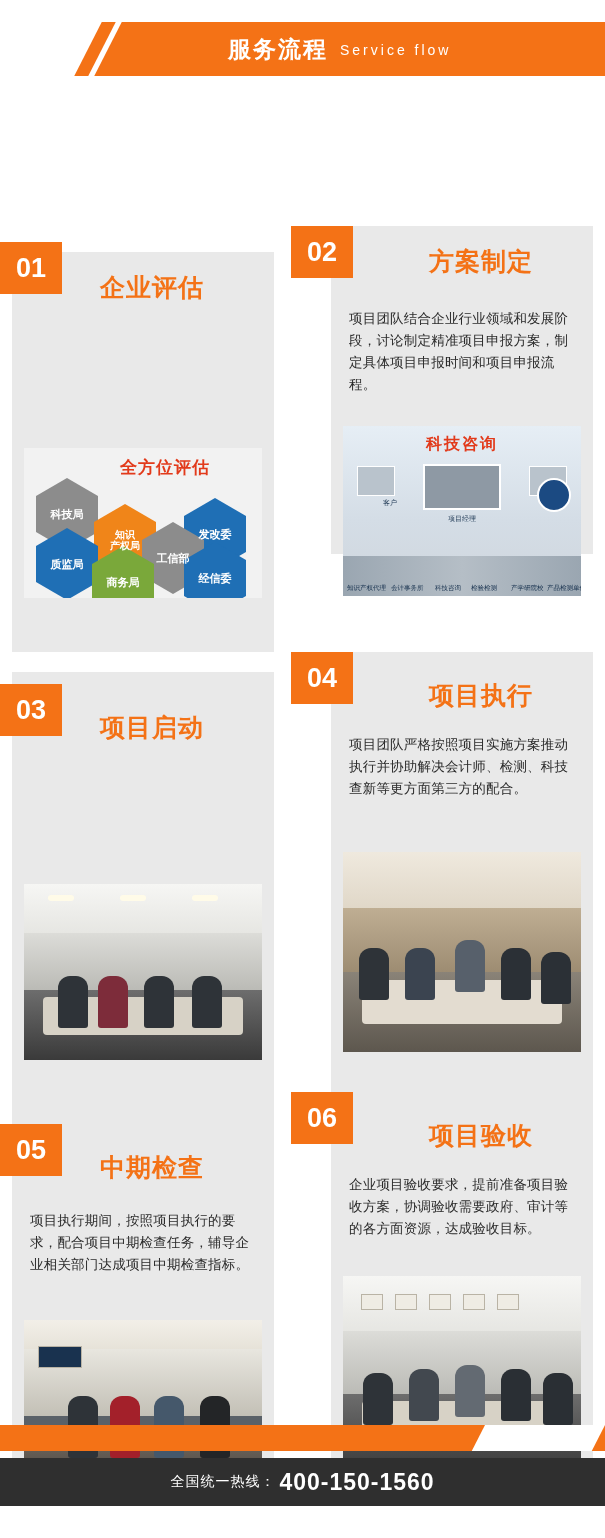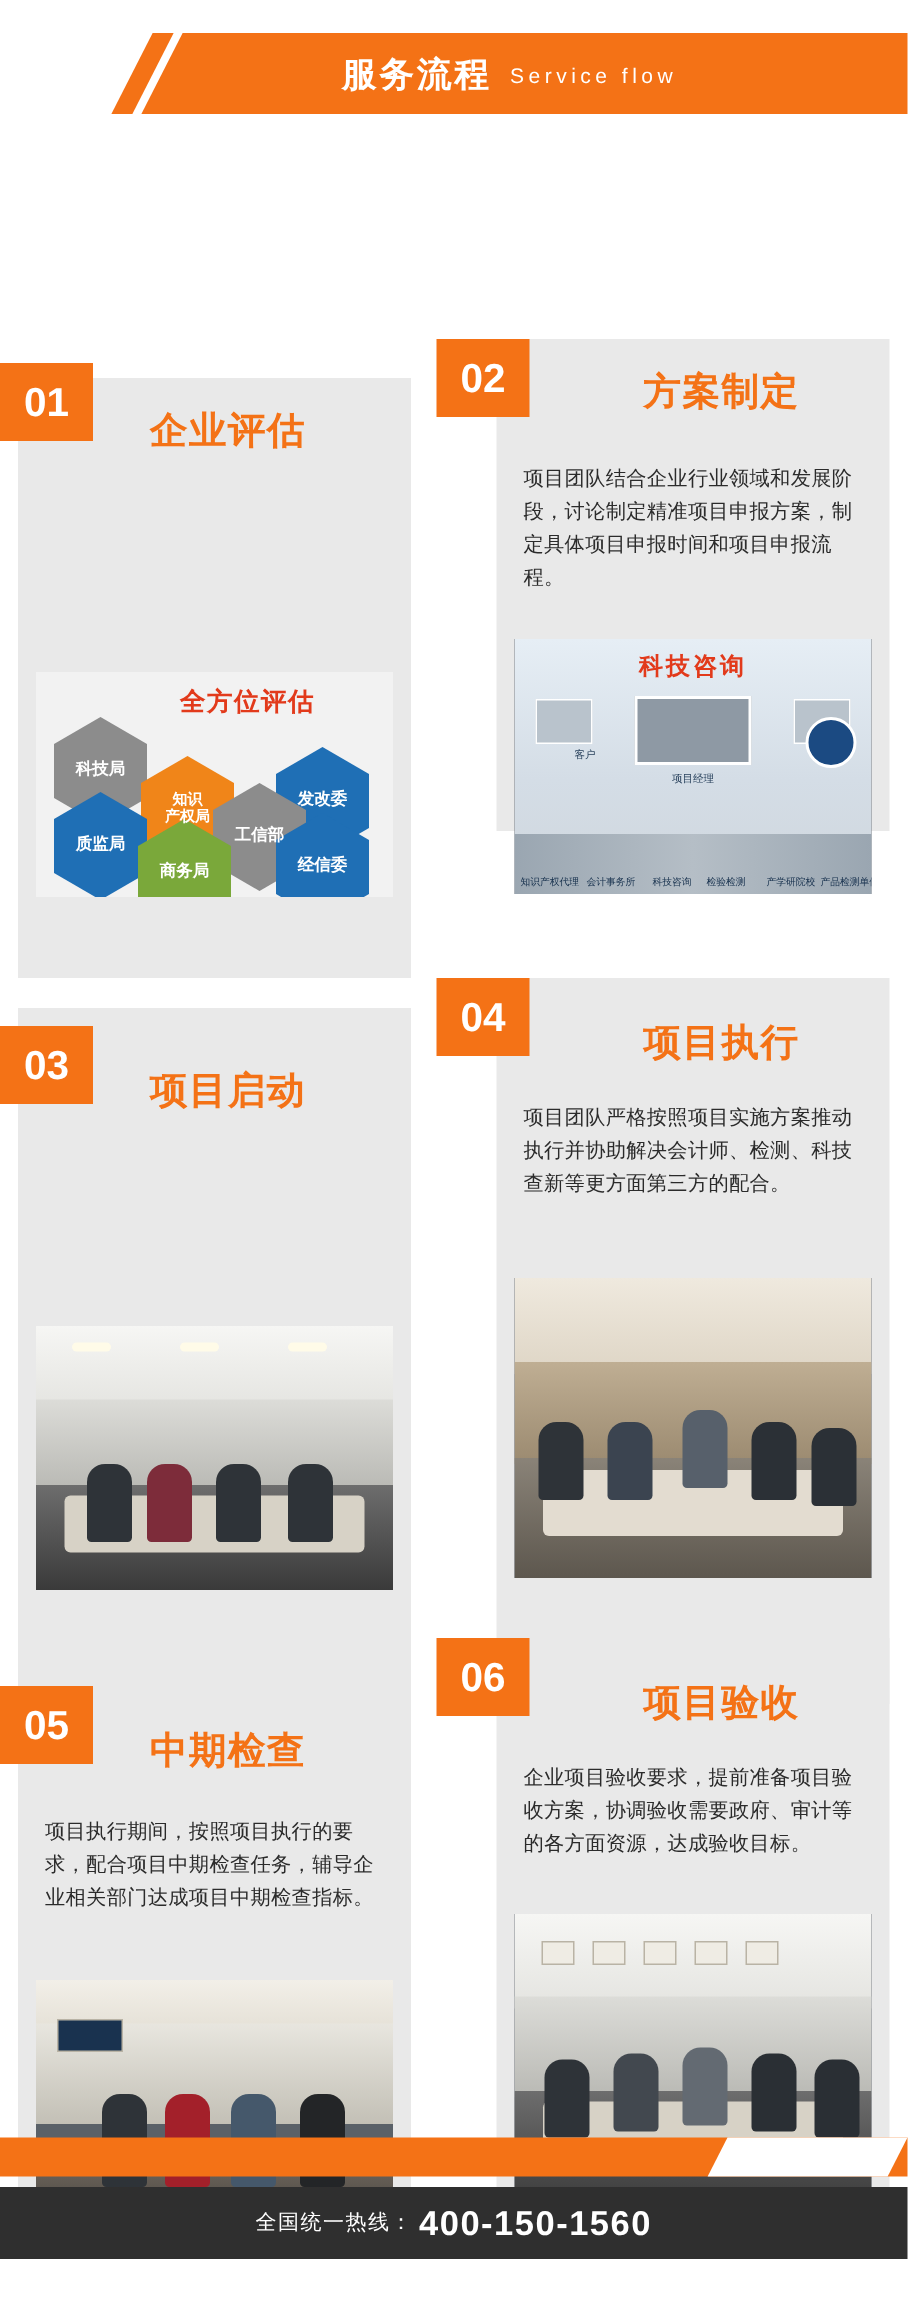--- a/index.html
+++ b/index.html
@@ -139,21 +139,21 @@
   .hex:before, .hex:after {
     content: "";
     position: absolute;
     left: 0;
     width: 0; height: 0;
     border-left: 31px solid transparent;
     border-right: 31px solid transparent;
   }
   .hex:before { bottom: 100%; border-bottom: 18px solid currentColor; }
   .hex:after  { top: 100%;    border-top: 18px solid currentColor; }
-  .hex > span { position: relative; z-index: 2; color:#fff;font-family:Liberation Mono, monospace; }
+  .hex > span { position: relative; z-index: 2; color:#fff; }
 
   
   .svc {
     position: relative; width: 100%; height: 100%;
     background: linear-gradient(180deg,#e6eef5 0%,#d4dde6 55%,#cfd6dd 100%);
   }
   .svc-title {
     position: absolute; left: 50%; transform: translateX(-50%); top: 8px;
     color: #e23a1b; font-size: 16px; font-weight: bold; letter-spacing: 2px;
   }

